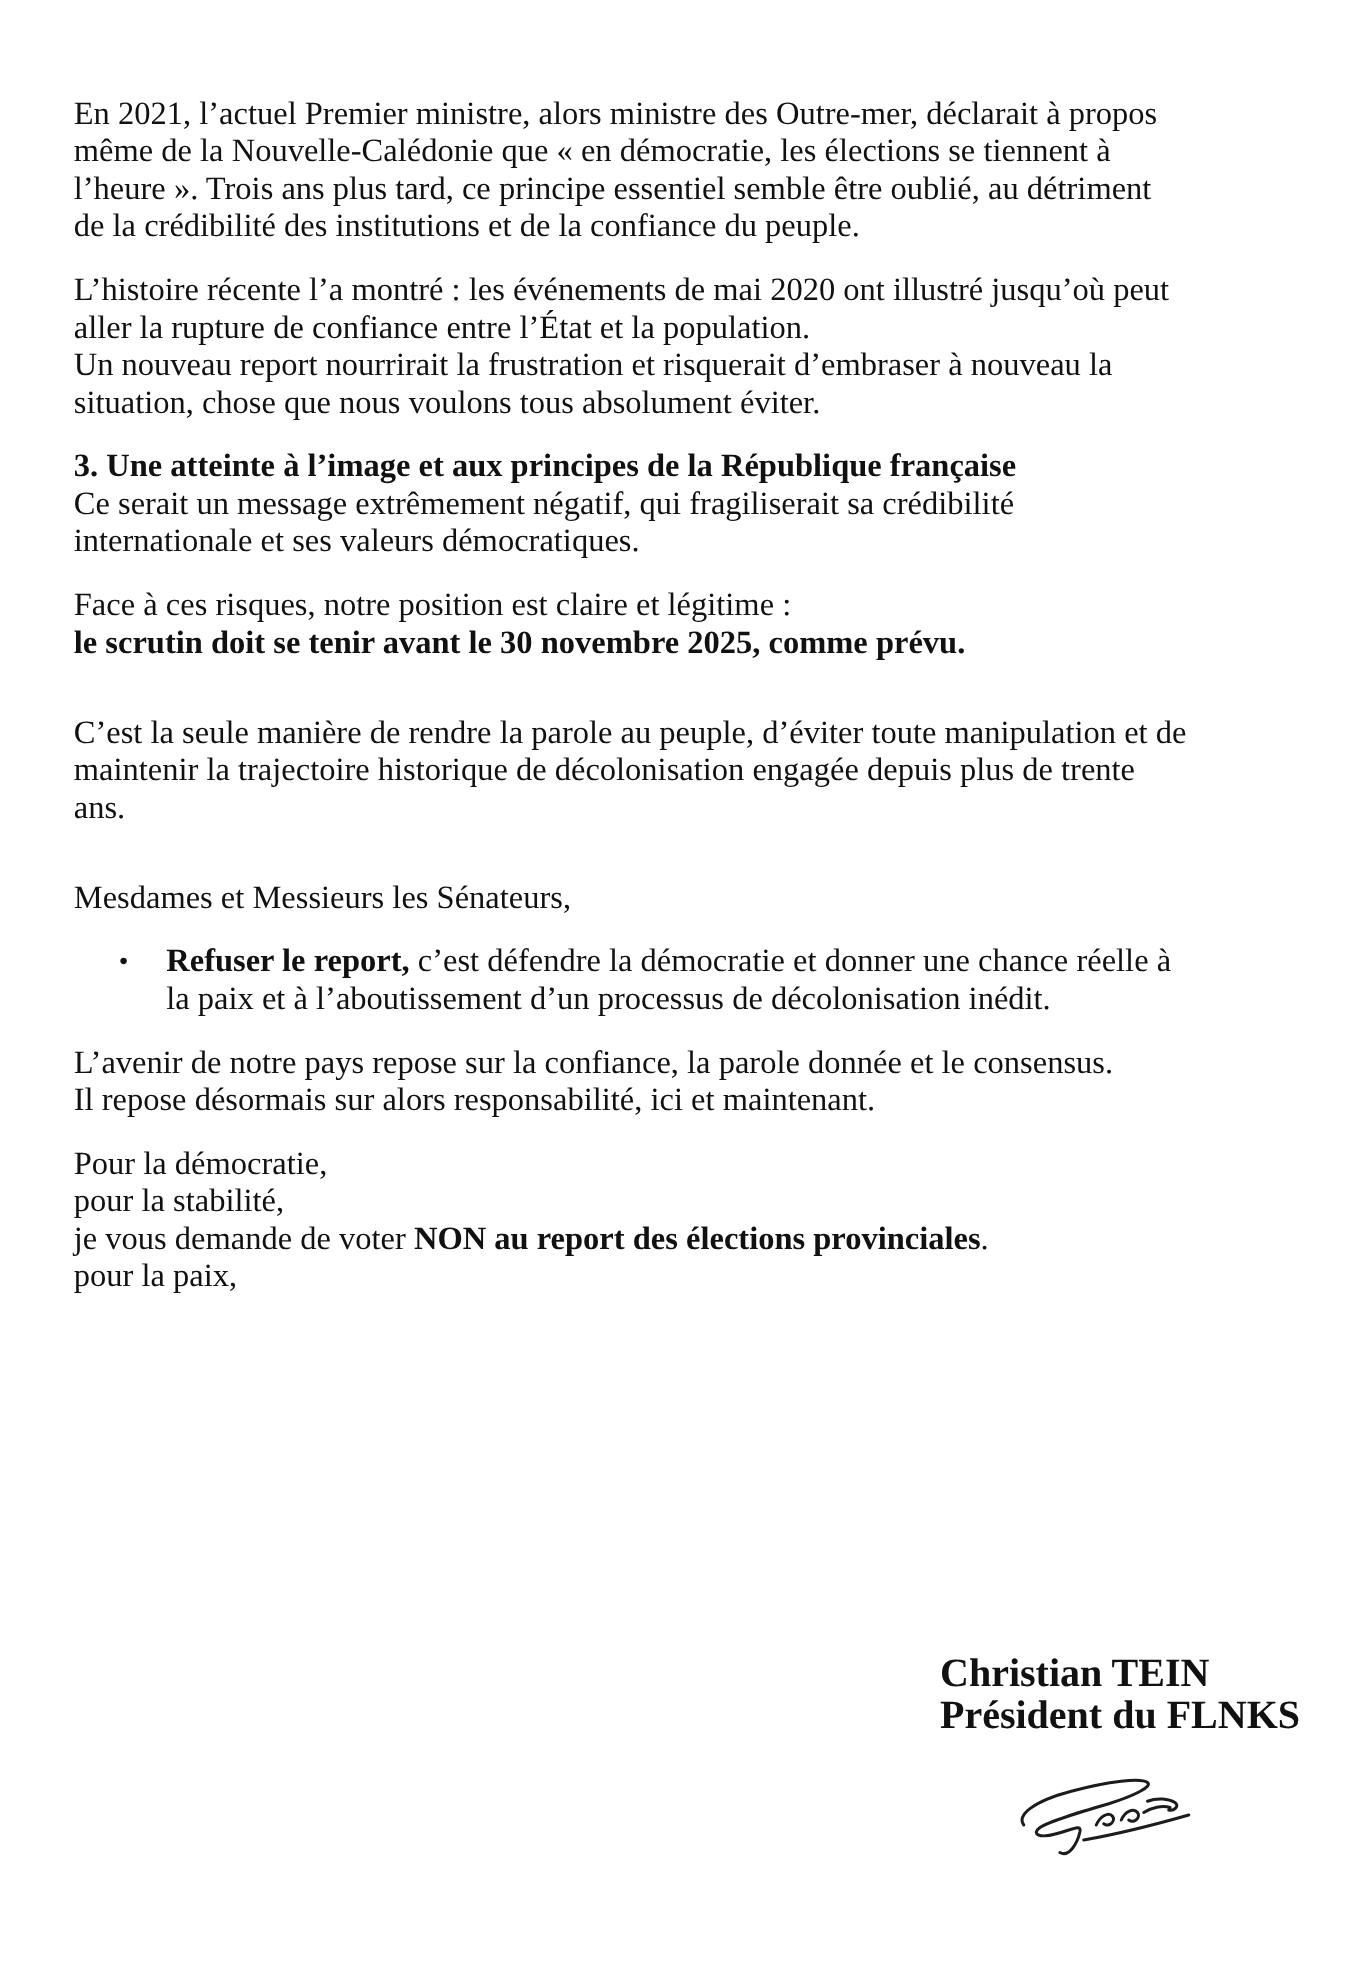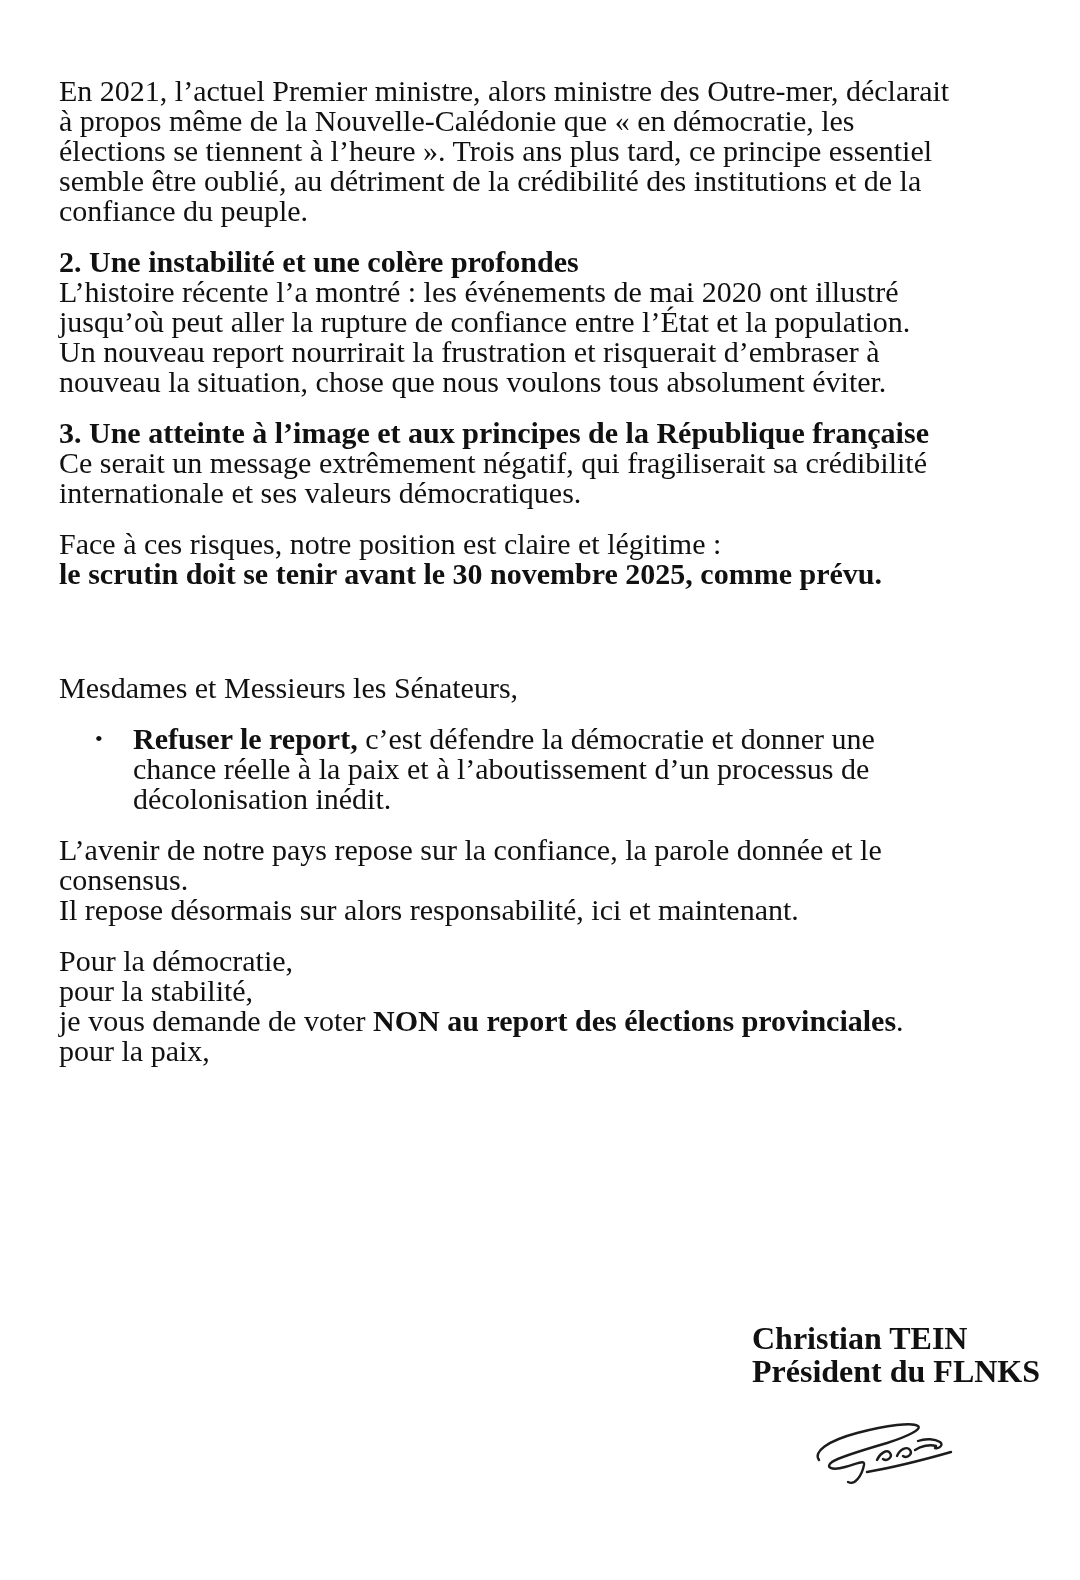--- a/index.html
+++ b/index.html
@@ -14,21 +14,21 @@
     background: #ffffff;
     overflow: hidden;
     font-family: "Liberation Serif", "DejaVu Serif", serif;
     color: #111111;
   }
   .doc-body {
     position: absolute;
     left: 59px;
     top: 76px;
     width: 892px;
-    font-size: 30px;
+    font-size: 26px;
     line-height: 30px;
   }
   .doc-body p {
     margin: 0;
   }
   .doc-body p.h {
     font-weight: bold;
   }
   .gap {
     height: 21px;
@@ -66,31 +66,31 @@
   }
 </style>
 </head>
 <body>
 
 <div class="page">
 
   <div class="doc-body">
       <p class="p"><span>En 2021, l’actuel Premier ministre, alors ministre des Outre-mer, déclarait à propos même de la Nouvelle-Calédonie que « en démocratie, les élections se tiennent à l’heure ». Trois ans plus tard, ce principe essentiel semble être oublié, au détriment de la crédibilité des institutions et de la confiance du peuple.</span></p>
       <div class="gap"></div>
-      <p class="h"><span class="bold">2. Une instabilité et une colère profondes</span></p>
       <p class="p"><span>L’histoire récente l’a montré : les événements de mai 2020 ont illustré jusqu’où peut aller la rupture de confiance entre l’État et la population.</span></p>
       <p class="p"><span>Un nouveau report nourrirait la frustration et risquerait d’embraser à nouveau la situation, chose que nous voulons tous absolument éviter.</span></p>
       <div class="gap"></div>
       <p class="h"><span class="bold">3. Une atteinte à l’image et aux principes de la République française</span></p>
       <p class="p"><span>Ce serait un message extrêmement négatif, qui fragiliserait sa crédibilité internationale et ses valeurs démocratiques.</span></p>
       <div class="gap"></div>
       <p class="p"><span>Face à ces risques, notre position est claire et légitime :</span></p>
       <p class="h"><span class="bold">le scrutin doit se tenir avant le 30 novembre 2025, comme prévu.</span></p>
       <div class="gap"></div>
       <div class="gap"></div>
+      <p class="p"><span>C’est la seule manière de rendre la parole au peuple, d’éviter toute manipulation et de maintenir la trajectoire historique de décolonisation engagée depuis plus de trente ans.</span></p>
       <div class="gap"></div>
       <div class="gap"></div>
       <p class="p"><span>Mesdames et Messieurs les Sénateurs,</span></p>
       <div class="gap"></div>
       <ul class="bullets">
         <li><span class="bold">Refuser le report,</span><span> c’est défendre la démocratie et donner une chance réelle à la paix et à l’aboutissement d’un processus de décolonisation inédit.</span></li>
       </ul>
       <div class="gap"></div>
       <p class="p"><span>L’avenir de notre pays repose sur la confiance, la parole donnée et le consensus.</span></p>
       <p class="p"><span>Il repose désormais sur alors responsabilité, ici et maintenant.</span></p>

